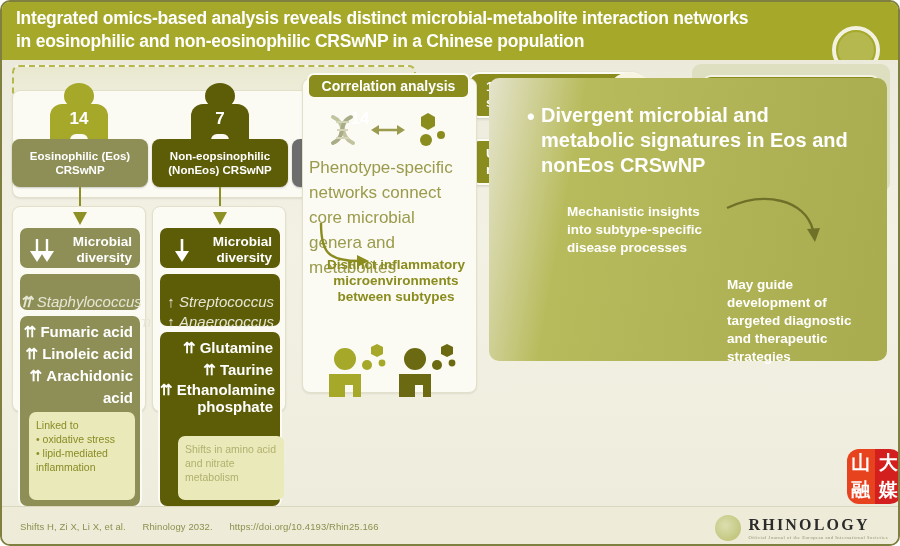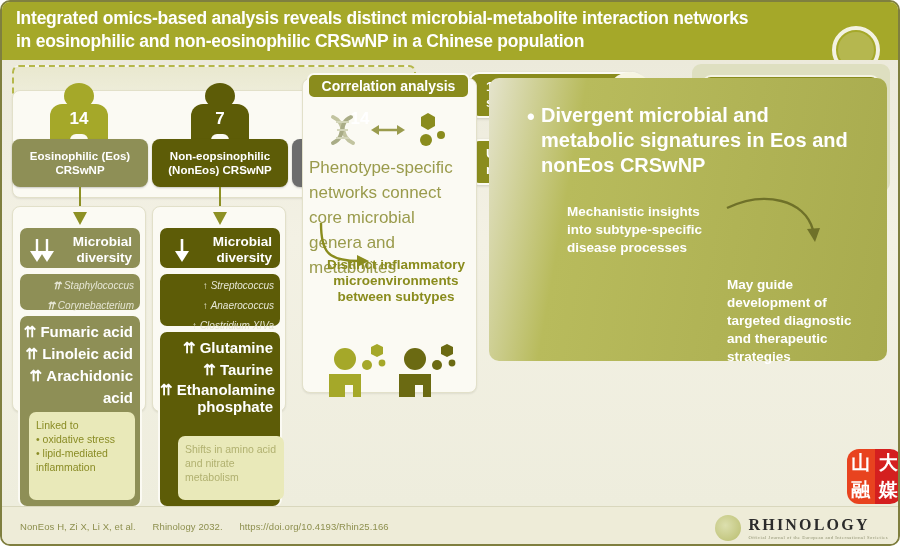--- a/index.html
+++ b/index.html
@@ -174,25 +174,25 @@
   .finding.dark  { background: #5d5c07; }
 
   .fin-title {
     font-weight: bold;
     font-size: 13.5px;
     line-height: 16px;
     text-align: right;
     padding: 6px 8px 6px 0;
   }
   .fin-list {
-    font-size: 10px;
+    font-size: 15px;
     line-height: 16px;
     font-style: italic;
     text-align: right;
-    padding: 4px 6px 4px 0;
+    padding: 20px 6px 4px 0;
     color: #e6e6d4;
   }
   .fin-metab {
     font-weight: bold;
     font-size: 15px;
     line-height: 22px;
     text-align: right;
     padding: 5px 7px 0 0;
   }
   .arr { font-weight: bold; }
@@ -572,21 +572,21 @@
 
   <div id="watermark">
     <div class="q" style="background:#e8431f;">山</div>
     <div class="q" style="background:#d41f1f;">大</div>
     <div class="q" style="background:#e8431f;">融</div>
     <div class="q" style="background:#d41f1f;">媒</div>
   </div>
 
   <div id="footer">
     <div id="citation">
-      <span>NonEos H, Zi X, Li X, et al.</span>
+      <span>Shifts H, Zi X, Li X, et al.</span>
       <span>Rhinology 2032.</span>
       <span>https://doi.org/10.4193/Rhin25.166</span>
     </div>
     <div id="logo">
       <div class="leaf"></div>
       <div>
         <div class="ltext">RHINOLOGY</div>
         <div class="lsub">Official Journal of the European and International Societies</div>
       </div>
     </div>

